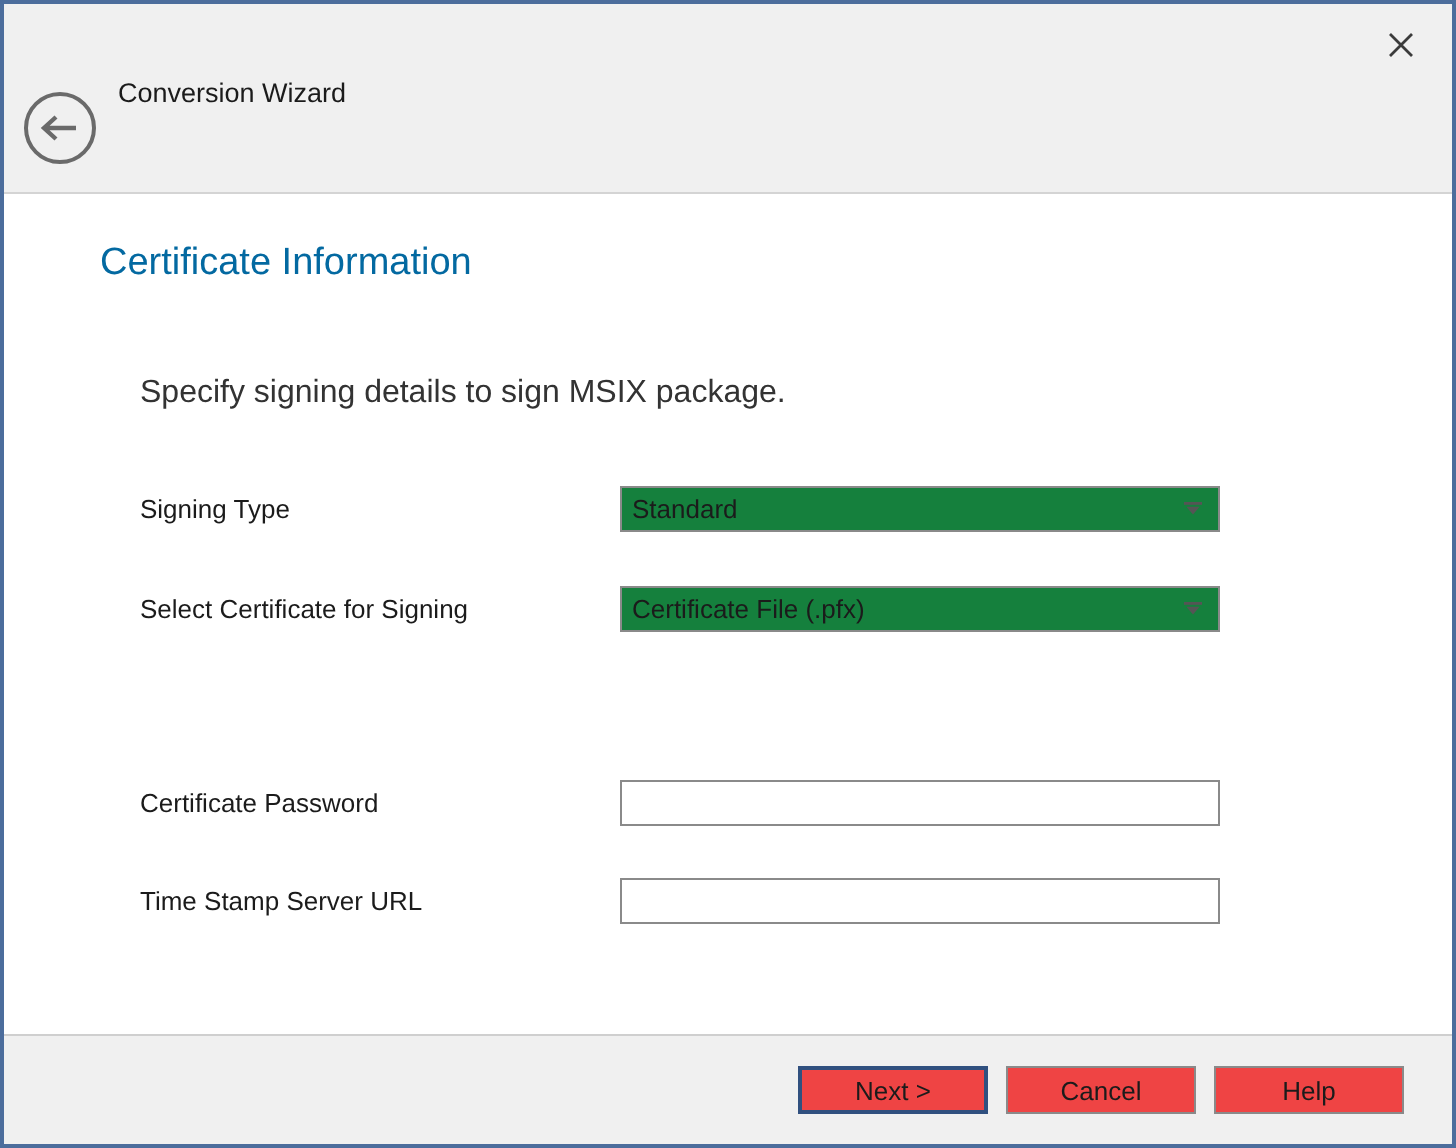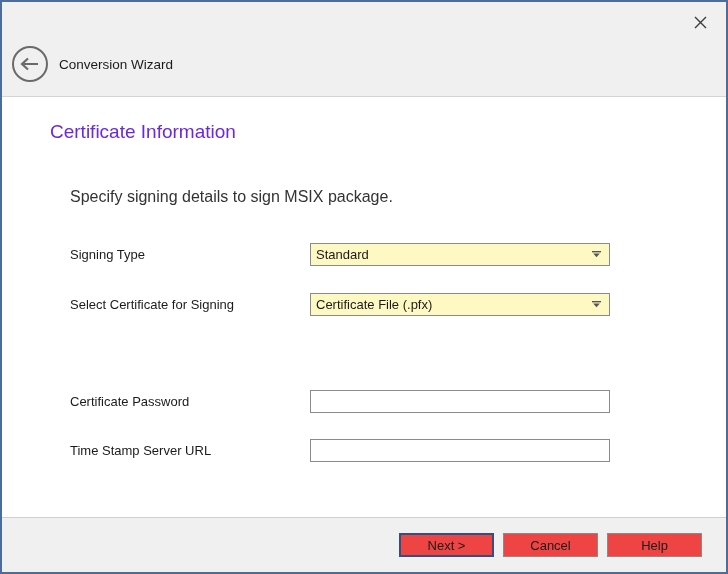--- a/index.html
+++ b/index.html
@@ -26,43 +26,43 @@
     cursor: pointer; display: flex; align-items: center; justify-content: center;
   }
   .back-btn {
     position: absolute; left: 10px; top: 44px;
     width: 36px; height: 36px; border-radius: 50%;
     border: 2px solid #6a6a6a; background: transparent;
     padding: 0; cursor: pointer; box-sizing: border-box;
     display: flex; align-items: center; justify-content: center;
   }
   .header-title {
-    position: absolute; left: 57px; top: 46px; height: 32px;
+    position: absolute; left: 57px; top: 28px; height: 32px;
     display: flex; align-items: center;
     font-size: 13.5px; color: #1b1b1b; text-align: center;
   }
   
   .content { position: absolute; left: 0; right: 0; top: 95px; bottom: 56px; background: #ffffff; }
   .page-heading {
     position: absolute; left: 48px; top: 119px;
-    font-size: 19px; font-weight: 400; color: #6d28d9; margin: 0;
+    font-size: 19px; font-weight: 400; color: #0369a1; margin: 0;
   }
   .page-desc {
     position: absolute; left: 68px; top: 186px;
     font-size: 16px; color: #333333;
   }
   .row { position: absolute; left: 0; right: 0; height: 23px; }
   .row .field-label {
     position: absolute; left: 68px; top: 0; height: 23px;
     display: flex; align-items: center;
     font-size: 13px; color: #1b1b1b;
   }
   .combo {
     position: absolute; left: 308px; top: 0; width: 300px; height: 23px;
-    box-sizing: border-box; border: 1px solid #8a8a8a; background: #fef9c3;
+    box-sizing: border-box; border: 1px solid #8a8a8a; background: #15803d;
     display: flex; align-items: center; justify-content: space-between;
     padding: 0 8px 0 5px; cursor: default;
   }
   .combo-value { font-size: 13px; color: #1b1b1b; white-space: nowrap; }
   .combo-caret { display: flex; align-items: center; }
   .text-input {
     position: absolute; left: 308px; top: 0; width: 300px; height: 23px;
     box-sizing: border-box; border: 1px solid #8a8a8a; background: #ffffff;
     padding: 0 5px; font-size: 13px; color: #1b1b1b;
     font-family: "Liberation Sans", "DejaVu Sans", sans-serif;

